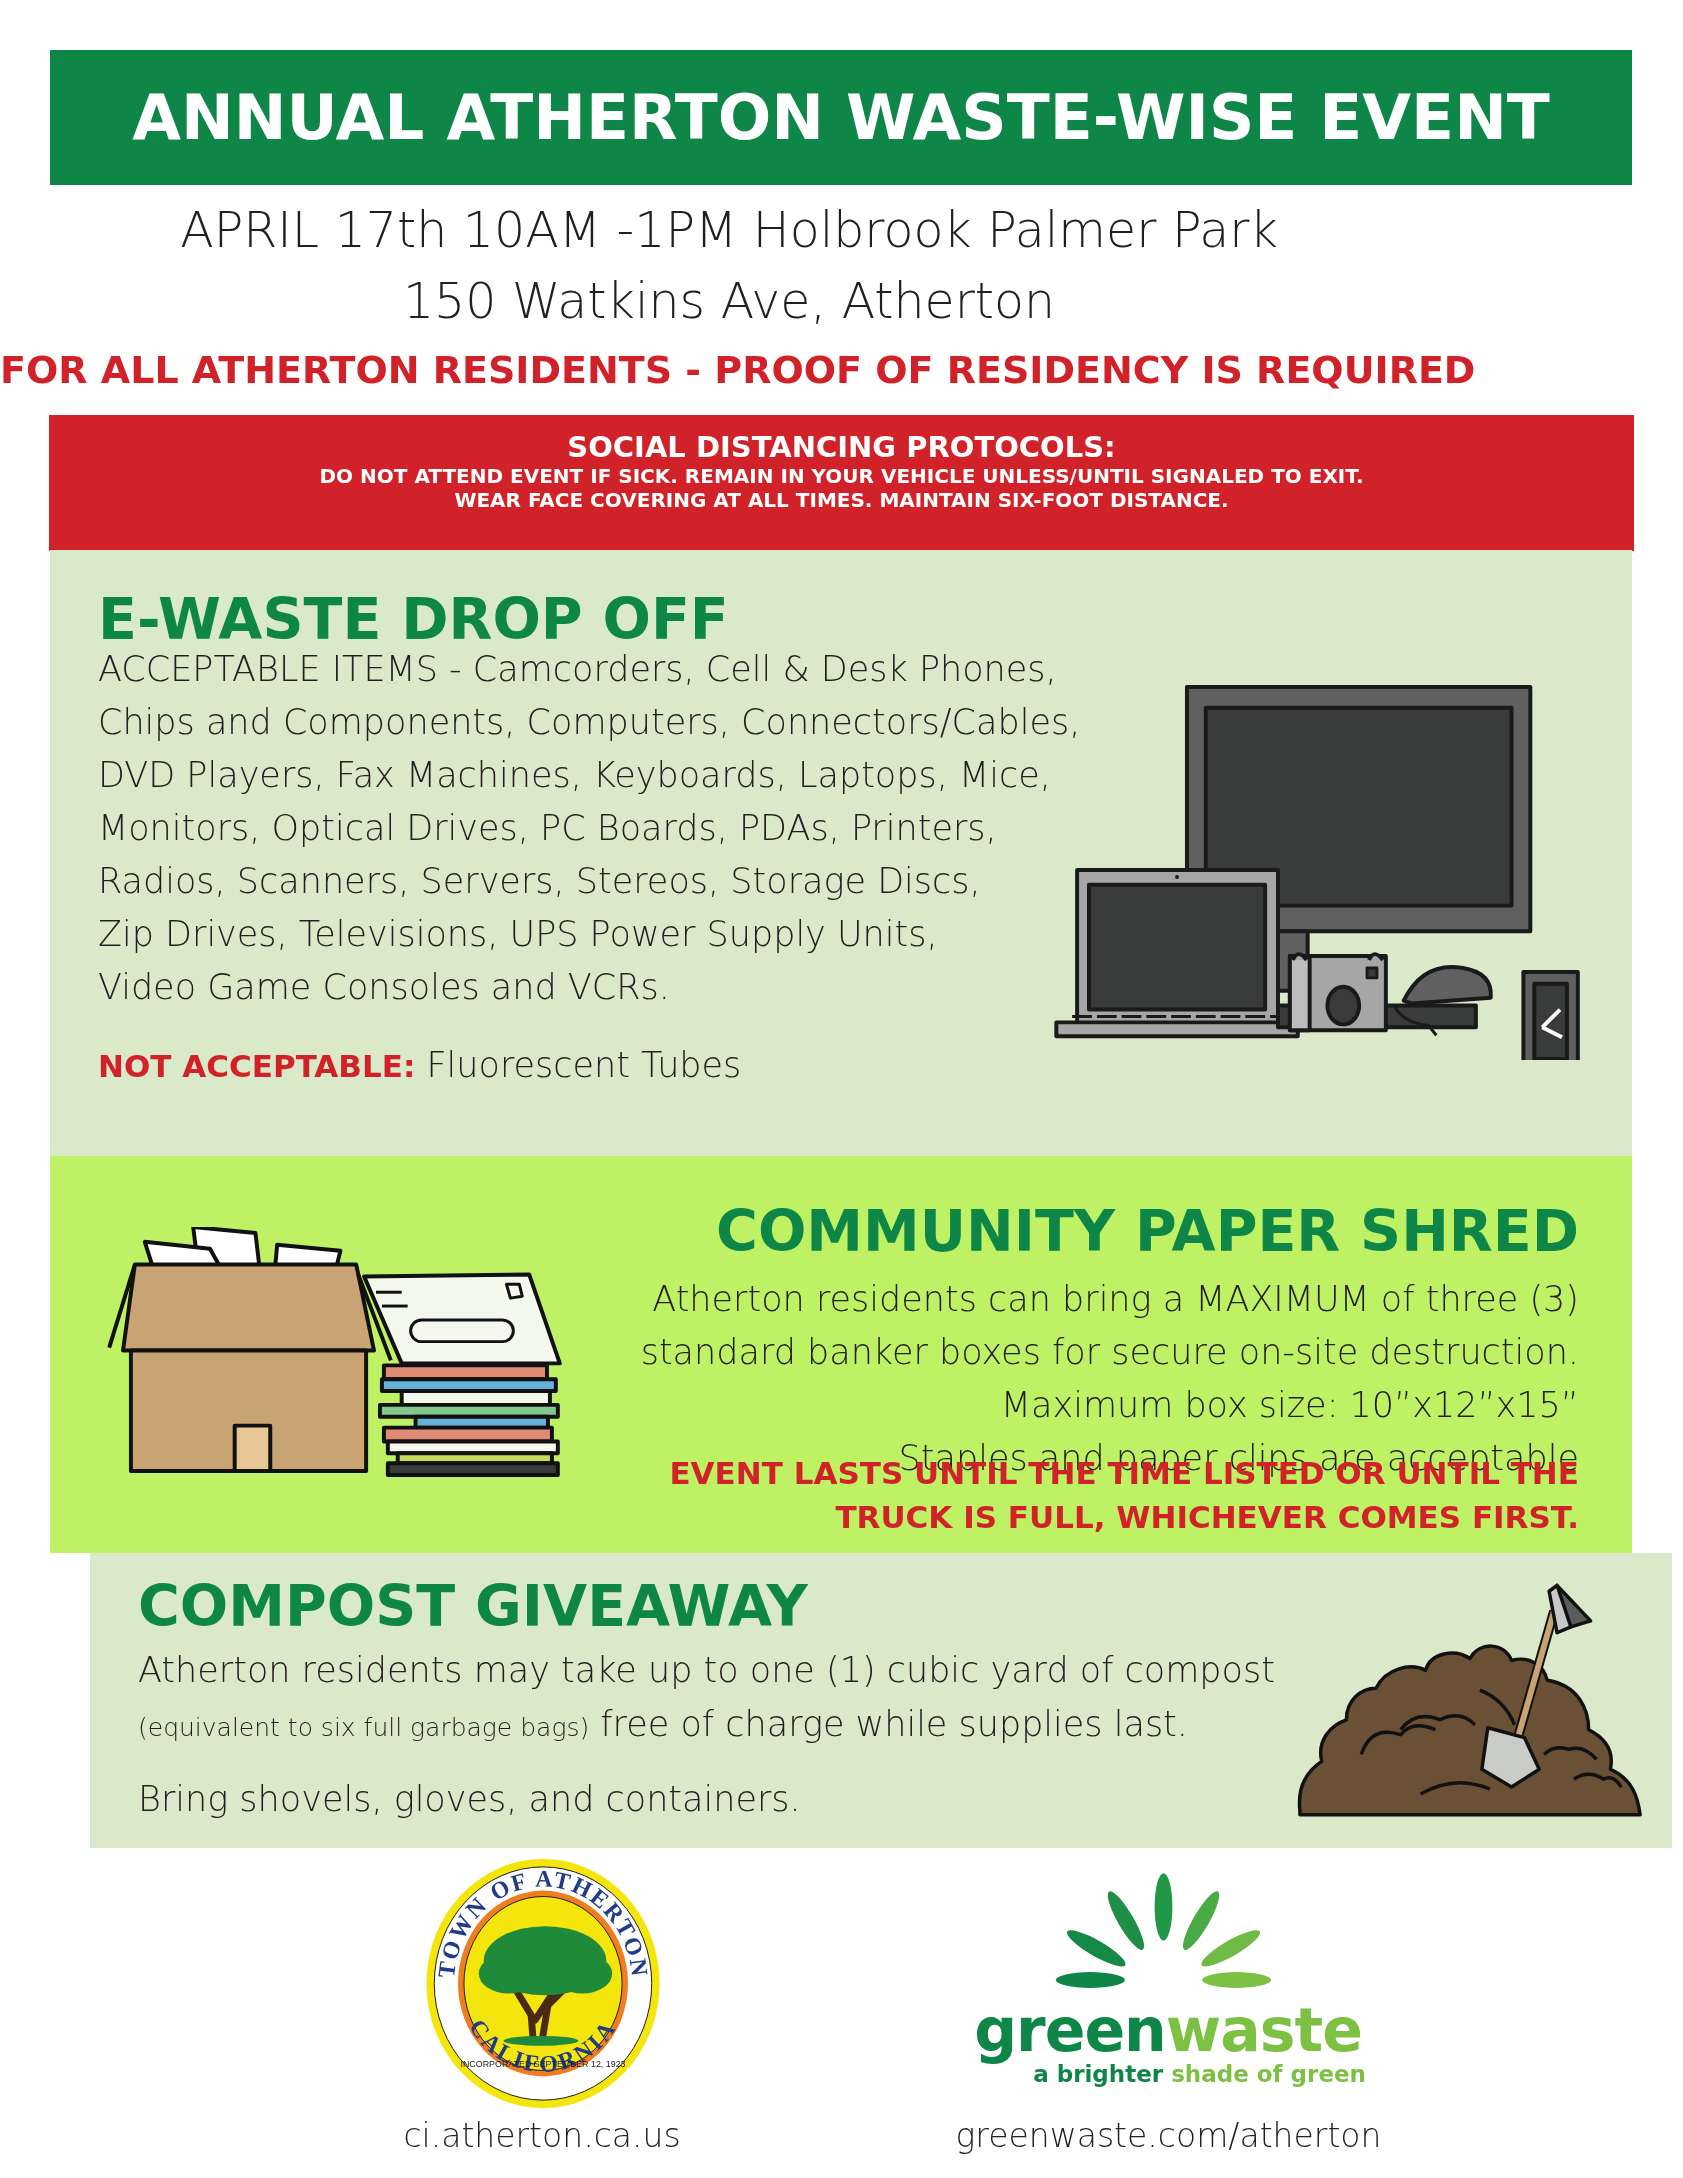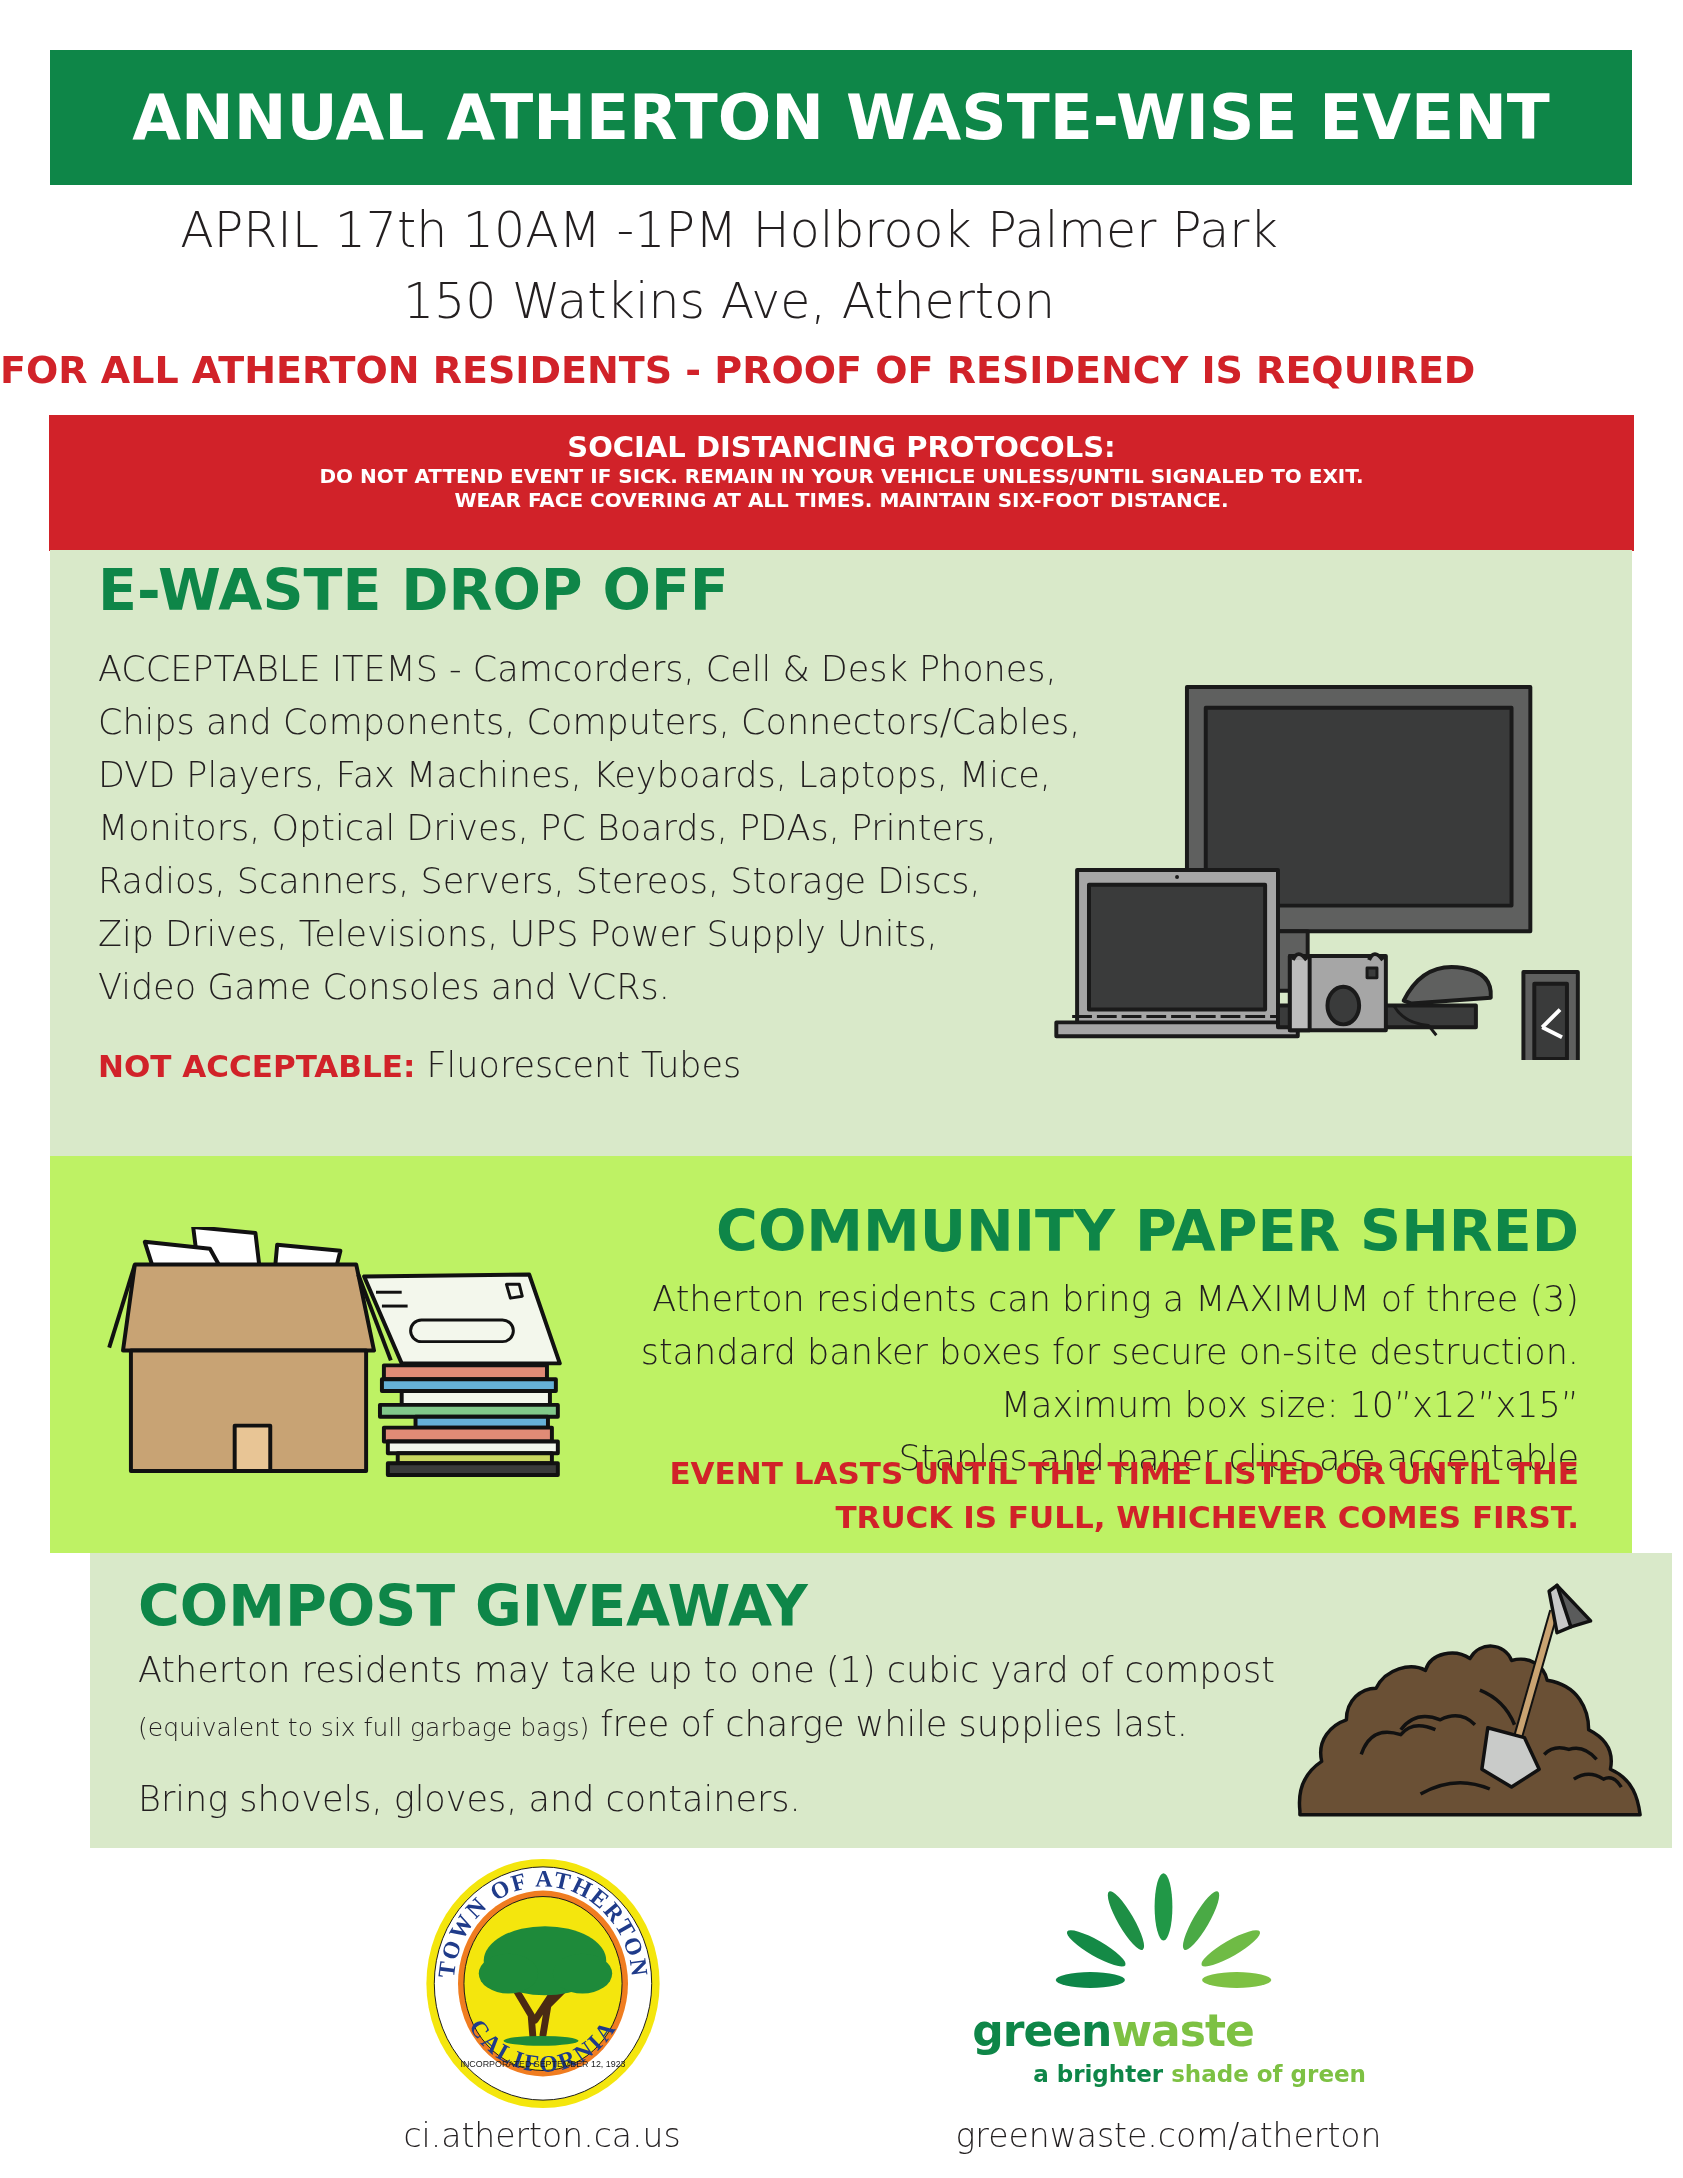--- a/index.html
+++ b/index.html
@@ -35,21 +35,21 @@
 <div class="abs subline sub2">150 Watkins Ave, Atherton</div>
 <div class="abs residency">FOR ALL ATHERTON RESIDENTS - PROOF OF RESIDENCY IS REQUIRED</div>
 
 <div class="abs redbar">
   <div class="t">SOCIAL DISTANCING PROTOCOLS:</div>
   <div class="l">DO NOT ATTEND EVENT IF SICK. REMAIN IN YOUR VEHICLE UNLESS/UNTIL SIGNALED TO EXIT.</div>
   <div class="l">WEAR FACE COVERING AT ALL TIMES. MAINTAIN SIX-FOOT DISTANCE.</div>
 </div>
 
 <div class="abs sec ewaste">
-  <div class="abs h2" style="left:48px; top:7px;">E-WASTE DROP OFF</div>
+  <div class="abs h2" style="left:48px; top:36px;">E-WASTE DROP OFF</div>
   <div class="abs body" style="left:48px; top:93px;">
     <div>ACCEPTABLE ITEMS - Camcorders, Cell &amp; Desk Phones,</div>
     <div>Chips and Components, Computers, Connectors/Cables,</div>
     <div>DVD Players, Fax Machines, Keyboards, Laptops, Mice,</div>
     <div>Monitors, Optical Drives, PC Boards, PDAs, Printers,</div>
     <div>Radios, Scanners, Servers, Stereos, Storage Discs,</div>
     <div>Zip Drives, Televisions, UPS Power Supply Units,</div>
     <div>Video Game Consoles and VCRs.</div>
   </div>
   <div class="abs body" style="left:48px; top:489px;">
@@ -188,20 +188,20 @@
 
 <svg class="abs" style="left:1035px; top:1871px;" width="257" height="129" viewBox="0 0 260 130">
   <ellipse cx="130" cy="36" rx="9" ry="34" fill="#219847"></ellipse>
   <ellipse cx="92" cy="50" rx="8" ry="34" fill="#1e8f45" transform="rotate(-30 92 50)"></ellipse>
   <ellipse cx="168" cy="50" rx="8" ry="34" fill="#4aaa45" transform="rotate(30 168 50)"></ellipse>
   <ellipse cx="62" cy="78" rx="8" ry="34" fill="#148a46" transform="rotate(-60 62 78)"></ellipse>
   <ellipse cx="198" cy="78" rx="8" ry="34" fill="#6fbb45" transform="rotate(60 198 78)"></ellipse>
   <ellipse cx="56" cy="110" rx="35" ry="8" fill="#0e8648"></ellipse>
   <ellipse cx="204" cy="110" rx="35" ry="8" fill="#7dc143"></ellipse>
 </svg>
-<div class="abs" style="left:915px; top:2003px; width:396px; text-align:center; font-family:'DejaVu Sans', sans-serif; font-weight:bold; font-size:44px; line-height:55px; letter-spacing:-1px;">
+<div class="abs" style="left:970px; top:2003px; width:396px; text-align:center; font-family:'DejaVu Sans', sans-serif; font-weight:bold; font-size:60px; line-height:55px; letter-spacing:-1px;">
   <span style="color:#0e8648;">green</span><span style="color:#7dc143;">waste</span>
 </div>
 <div class="abs" style="left:970px; top:2061px; width:396px; text-align:right; font-family:'DejaVu Sans', sans-serif; font-weight:bold; font-size:23px;">
   <span style="color:#0e8648;">a brighter </span><span style="color:#7dc143;">shade of green</span>
 </div>
 <div class="abs footer-link" style="left:921px; top:2116px; width:495px;">greenwaste.com/atherton</div>
 
 
 </body></html>

